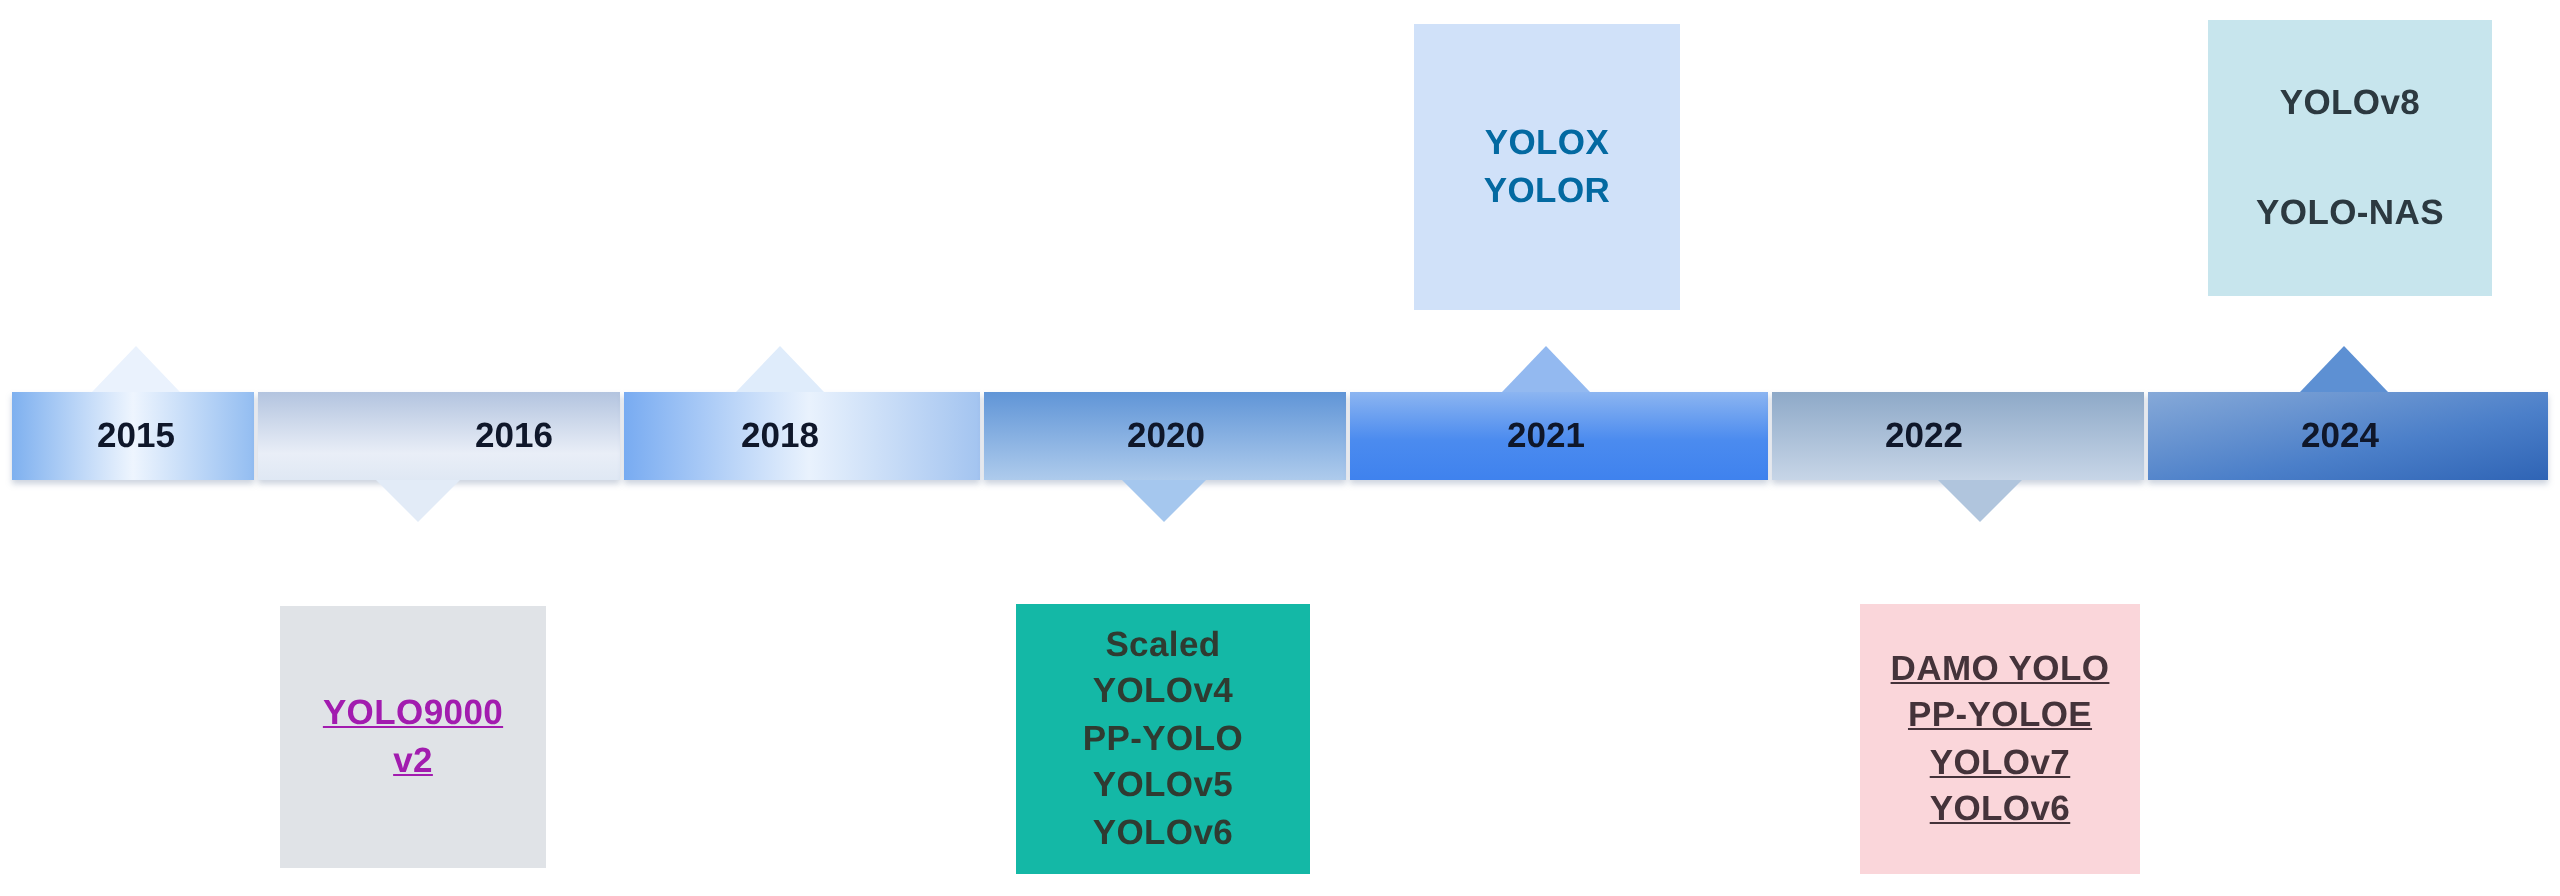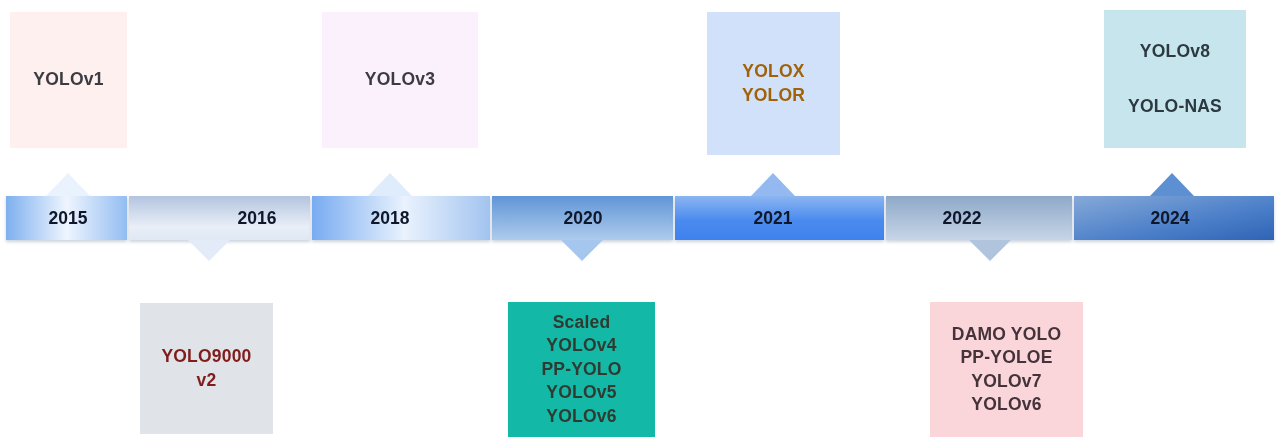--- a/index.html
+++ b/index.html
@@ -20,21 +20,21 @@
     font-size:17.5px;
     line-height:23.5px;
     letter-spacing:.2px;
   }
   .ebox .mline{white-space:nowrap;}
   .box-yolov1   {left:10px;  top:12px;  width:117px; height:136px;}
   .box-yolo9000 {left:140px; top:303px; width:133px; height:131px;}
   .box-yolov3   {left:322px; top:12px;  width:156px; height:136px;}
   .box-scaled   {left:508px; top:302px; width:147px; height:135px;}
   .box-yolox    {left:707px; top:12px;  width:133px; height:143px;}
-  .box-damo     {left:930px; top:302px; width:153px; height:135px;}
+  .box-damo     {left:930px; top:302px; width:140px; height:135px;text-decoration:underline;}
   .box-yolov8   {left:1104px;top:10px;  width:142px; height:138px;gap:32px;}
   
   .bar{position:absolute;left:0;top:196px;width:1280px;height:44px;}
   .seg{
     position:absolute;top:0;height:44px;
     box-shadow:0 2px 3px rgba(110,130,160,.35);
   }
   .seg-2015{left:6px;   width:121px; background:linear-gradient(to right,#7eb0ef,#eef5fe 50%,#93bdf1);}
   .seg-2016{left:129px; width:181px; background:linear-gradient(to bottom,#b3c4df,#e9eef7 70%,#dfe8f4);}
   .seg-2018{left:312px; width:178px; background:linear-gradient(to right,#78abf1,#e9f2fd 52%,#a3c4f0);}
@@ -66,42 +66,36 @@
   }
   .ar-2015{left:68px;}  .ar-2016{left:209px;} .ar-2018{left:390px;}
   .ar-2020{left:582px;} .ar-2021{left:773px;} .ar-2022{left:990px;}
   .ar-2023{left:1172px;}
 </style>
 </head>
 <body>
 
 <div class="canvas">
 
-  <div class="ebox box-yolov1" style="background: rgb(253, 240, 238); color: rgb(59, 59, 66);">
-    <div class="mline">YOLOv1</div>
-  </div>
 
-  <div class="ebox box-yolo9000" style="background: rgb(224, 227, 231); color: #7f1d1d;">
+  <div class="ebox box-yolo9000" style="background: rgb(224, 227, 231); color: #a21caf; text-decoration: underline;">
     <div class="mline">YOLO9000</div>
     <div class="mline">v2</div>
   </div>
 
-  <div class="ebox box-yolov3" style="background: rgb(250, 241, 252); color: rgb(59, 59, 66);">
-    <div class="mline">YOLOv3</div>
-  </div>
 
   <div class="ebox box-scaled" style="background: #14b8a6; color: rgb(47, 59, 49);">
     <div class="mline">Scaled</div>
     <div class="mline">YOLOv4</div>
     <div class="mline">PP-YOLO</div>
     <div class="mline">YOLOv5</div>
     <div class="mline">YOLOv6</div>
   </div>
 
-  <div class="ebox box-yolox" style="background: rgb(208, 225, 249); color: #a16207;">
+  <div class="ebox box-yolox" style="background: rgb(208, 225, 249); color: #0369a1;">
     <div class="mline">YOLOX</div>
     <div class="mline">YOLOR</div>
   </div>
 
   <div class="ebox box-damo" style="background: rgb(250, 214, 218); color: rgb(68, 51, 58);">
     <div class="mline">DAMO YOLO</div>
     <div class="mline">PP-YOLOE</div>
     <div class="mline">YOLOv7</div>
     <div class="mline">YOLOv6</div>
   </div>

